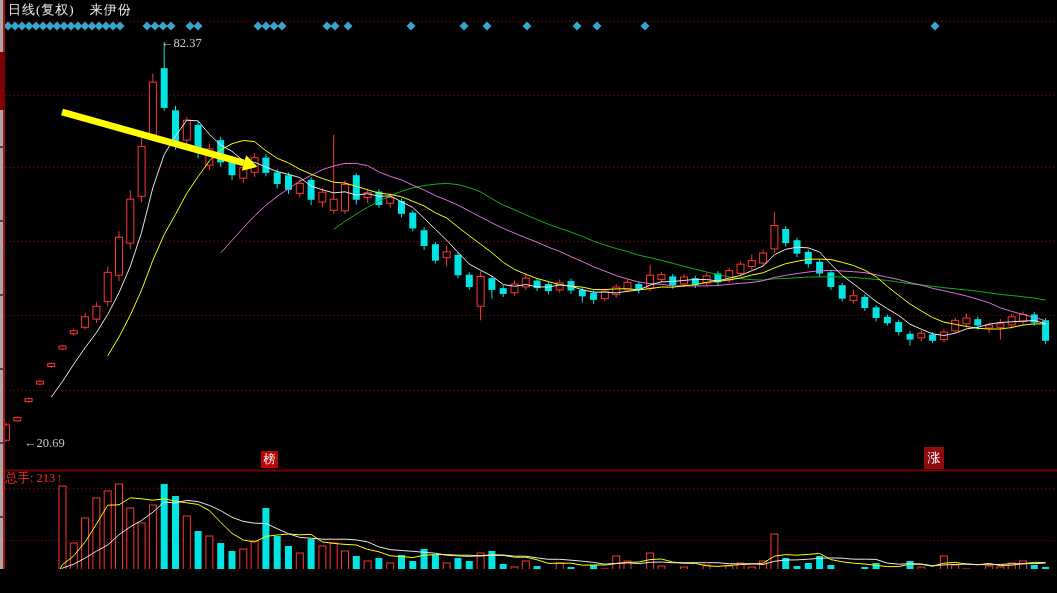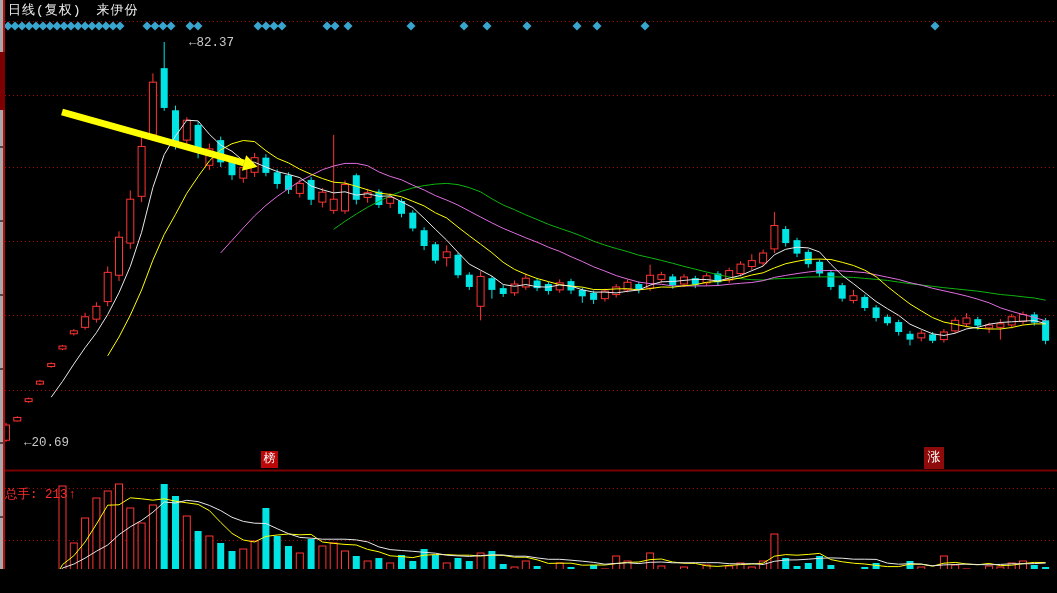--- a/index.html
+++ b/index.html
@@ -1,30 +1,30 @@
 <!DOCTYPE html>
 <html><head>
 <meta charset="utf-8">
 <style>
   html,body{margin:0;padding:0;background:#000;}
   .screen{position:relative;width:1057px;height:569px;background:#000;overflow:hidden;
-          font-family:Liberation Mono, monospace;}
+          font-family:Liberation Serif, serif;}
   .left-frame{position:absolute;left:0;top:0;width:3px;height:593px;z-index:6;
        background:repeating-linear-gradient(to bottom,#a8a8a8 0px,#a8a8a8 72px,#4b4b4b 72px,#4b4b4b 74px);}
   .left-redline{position:absolute;left:3px;top:0;width:2px;height:593px;background:#b01010;z-index:6;}
   .scroll-thumb{position:absolute;left:0;top:52px;width:5px;height:58px;background:#7e0000;z-index:7;}
   .title{position:absolute;left:8px;top:1px;z-index:5;color:#ececec;font-size:13px;letter-spacing:1px;}
   .title .sym{margin-left:15px;}
   .price-label{position:absolute;z-index:5;color:#c8c8c8;font-size:12.5px;}
-  .hi-label{left:161px;top:36px;margin-left:28px;}
+  .hi-label{left:161px;top:36px;}
   .lo-label{left:24px;top:436px;}
   .badge{position:absolute;z-index:5;color:#fff;text-align:center;cursor:pointer;}
   .badge-mid{left:261px;top:451px;width:17px;height:17px;line-height:17px;font-size:12px;background:#bb0707;}
   .badge-right{left:924px;top:447px;width:20px;height:22px;line-height:22px;font-size:13px;background:#8f0a0a;}
-  .vol-label{position:absolute;left:5px;top:470px;z-index:5;color:#ff2a2a;font-size:12.5px;margin-top:16px;}
+  .vol-label{position:absolute;left:5px;top:470px;z-index:5;color:#ff2a2a;font-size:12.5px;}
   .vol-label .up-arrow{font-weight:bold;margin-left:1px;}
   svg{position:absolute;left:0;top:0;}
 </style>
 </head>
 <body>
 
 <div class="screen">
 
   <div class="left-frame"></div>
   <div class="left-redline"></div>

